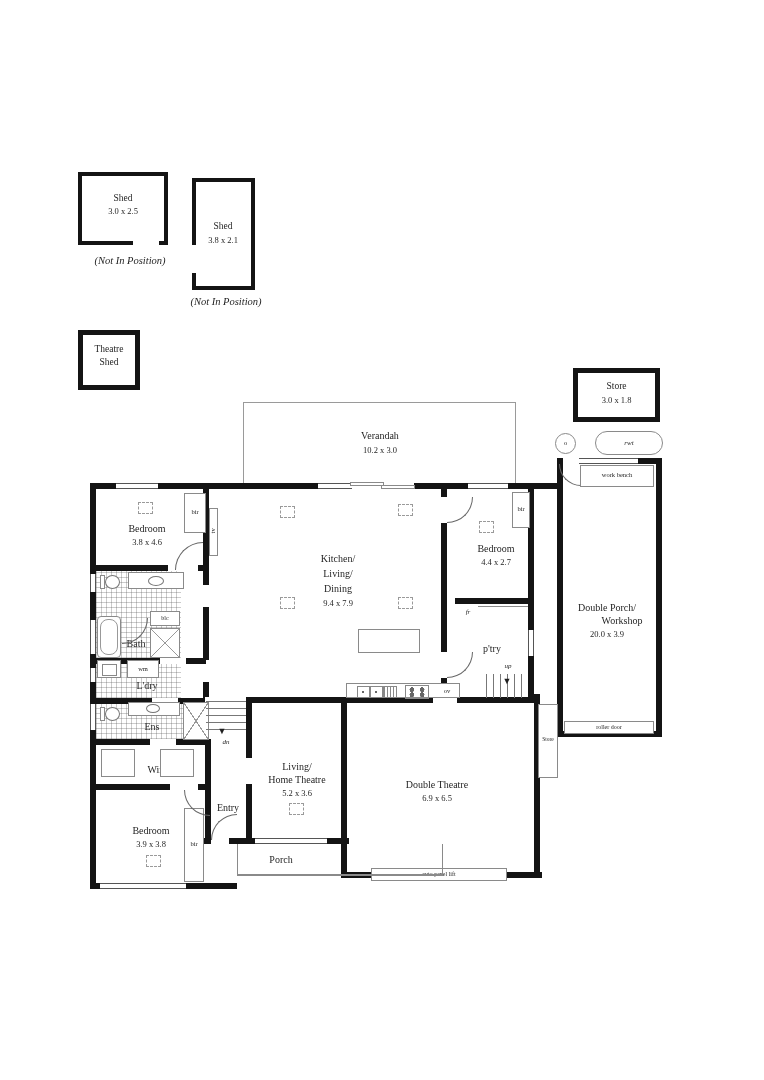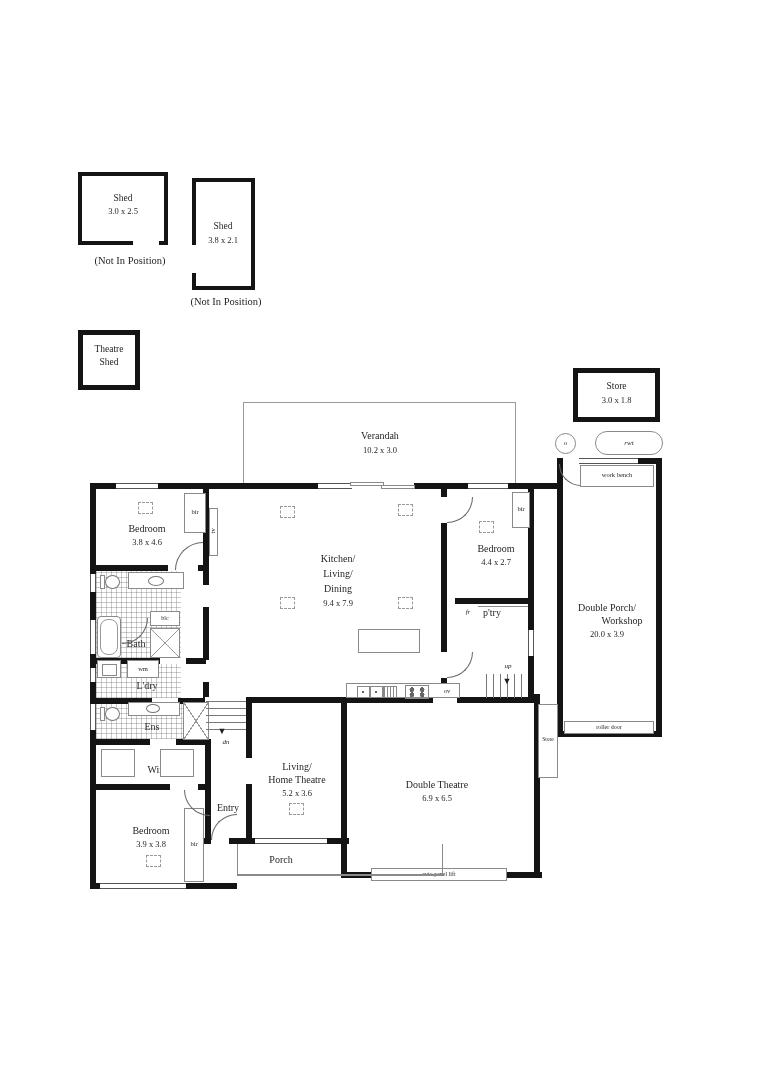--- a/index.html
+++ b/index.html
@@ -4,21 +4,21 @@
 <style>
   html,body{margin:0;padding:0;background:#fff;}
   #plan{position:relative;width:764px;height:1080px;background:#ffffff;overflow:hidden;
         font-family:"Liberation Serif","DejaVu Serif",serif;color:#1b1b1b;}
   .wall{position:absolute;background:#141414;}
   .thin{position:absolute;border:1px solid #8a8a8a;background:#fff;box-sizing:border-box;}
   .open{position:absolute;background:#fff;}
   .lbl{position:absolute;text-align:center;line-height:1.2;color:#1f1f1f;white-space:nowrap;}
   .r10{font-size:10px;} .r95{font-size:9.5px;} .r85{font-size:8.5px;}
   .t7{font-size:7px;font-style:italic;} .t65{font-size:6.5px;} .t6{font-size:6px;} .t55{font-size:5.5px;}
-  .note{font-size:10.5px;}
+  .note{font-size:10.5px;font-style:italic;}
   .win{position:absolute;background:linear-gradient(#fff 0 44%,#777 44% 56%,#fff 56%);border-top:1px solid #555;border-bottom:1px solid #555;box-sizing:border-box;}
   .winv{position:absolute;background:linear-gradient(90deg,#fff 0 44%,#777 44% 56%,#fff 56%);border-left:1px solid #555;border-right:1px solid #555;box-sizing:border-box;}
   .fan{position:absolute;width:13px;height:10px;border:1px dashed #9a9a9a;}
   .arc{position:absolute;border:0 solid #666;box-sizing:border-box;}
   .arc.tl{border-top-width:1px;border-left-width:1px;border-top-left-radius:100% 100%;}
   .arc.bl{border-bottom-width:1px;border-left-width:1px;border-bottom-left-radius:100% 100%;}
   .arc.br{border-bottom-width:1px;border-right-width:1px;border-bottom-right-radius:100% 100%;}
   .hatch{position:absolute;background-image:
      repeating-linear-gradient(0deg,rgba(70,70,70,.28) 0 1px,transparent 1px 5px),
      repeating-linear-gradient(90deg,rgba(70,70,70,.28) 0 1px,transparent 1px 5px);}
@@ -163,21 +163,21 @@
   <div class="lbl r85" style="left:456px;top:557px;width:80px">4.4 x 2.7</div>
 
   <div class="lbl r10" style="left:111px;top:825px;width:80px">Bedroom</div>
   <div class="lbl r85" style="left:111px;top:839px;width:80px">3.9 x 3.8</div>
 
   <div class="lbl r10" style="left:116px;top:638px;width:40px">Bath</div>
   <div class="lbl r10" style="left:127px;top:680px;width:40px">L'dry</div>
   <div class="lbl r10" style="left:132px;top:721px;width:40px">Ens</div>
   <div class="lbl r10" style="left:135px;top:764px;width:40px">Wir</div>
   <div class="lbl r10" style="left:206px;top:802px;width:44px">Entry</div>
-  <div class="lbl r10" style="left:472px;top:607px;width:40px">p'try</div>
+  <div class="lbl r10" style="left:472px;top:643px;width:40px">p'try</div>
 
   <div class="lbl r10" style="left:257px;top:761px;width:80px">Living/</div>
   <div class="lbl r10" style="left:247px;top:774px;width:100px">Home Theatre</div>
   <div class="lbl r85" style="left:257px;top:788px;width:80px">5.2 x 3.6</div>
 
   <div class="lbl r10" style="left:396px;top:779px;width:82px">Double Theatre</div>
   <div class="lbl r85" style="left:396px;top:793px;width:82px">6.9 x 6.5</div>
 
   <div class="lbl r10" style="left:251px;top:854px;width:60px">Porch</div>
 

